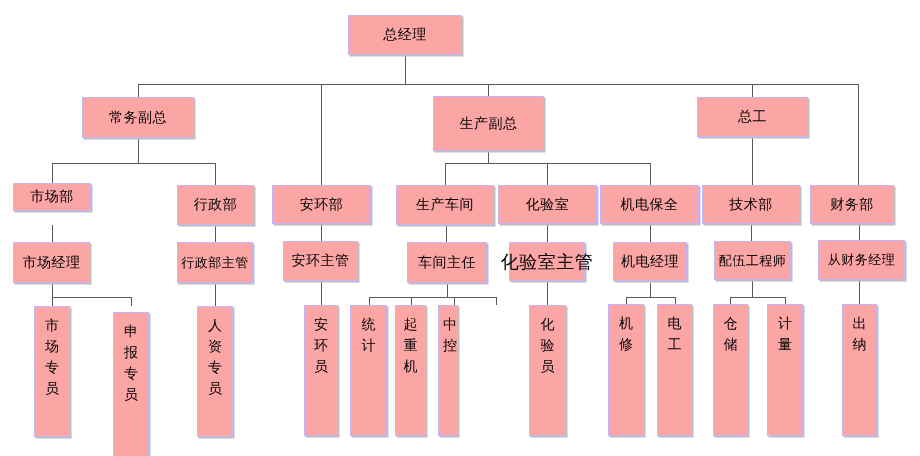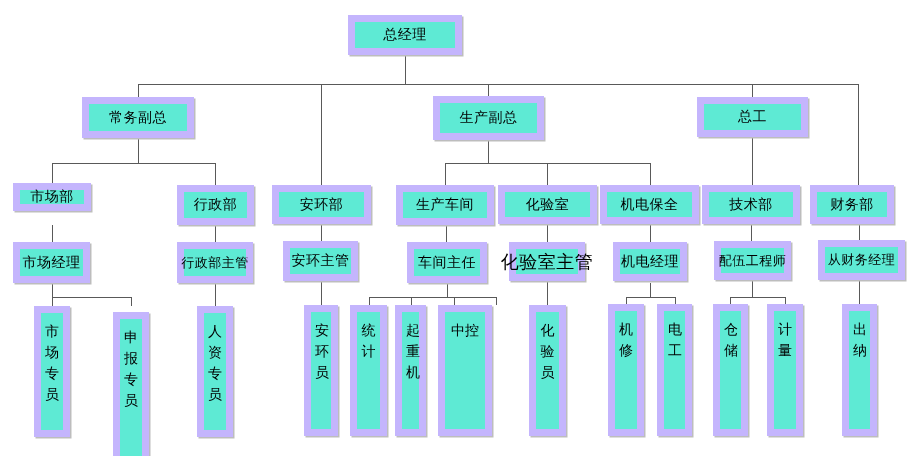--- a/index.html
+++ b/index.html
@@ -16,22 +16,22 @@
     overflow: hidden;
   }
   #wires {
     position: absolute;
     left: 0; top: 0;
     width: 920px; height: 456px;
   }
   .node {
     position: absolute;
     box-sizing: border-box;
-    border: 7px solid #c4b5fd;
-    background: #5eead4;
+    border: 1px solid #c4b5fd;
+    background: #fca5a5;
     color: #000000;
     box-shadow: 1.5px 1.5px 0 #bdbdbd;
   }
   .n-h {
     display: flex;
     align-items: center;
     justify-content: center;
     font-size: 14px;
     white-space: nowrap;
     letter-spacing: 0.5px;
@@ -103,21 +103,21 @@
       <line x1="730" y1="297" x2="785" y2="297"></line>
       <line x1="730" y1="297" x2="730" y2="304"></line>
       <line x1="785" y1="297" x2="785" y2="304"></line>
       <line x1="859" y1="280" x2="859" y2="304"></line>
     </g>
   </svg>
 
   <div class="node n-h" style="left:348px;top:15px;width:114px;height:40px">总经理</div>
 
   <div class="node n-h" style="left:82px;top:97px;width:112px;height:41px">常务副总</div>
-  <div class="node n-h" style="left:433px;top:96px;width:111px;height:44px">生产副总</div>
+  <div class="node n-h" style="left:433px;top:96px;width:111px;height:55px">生产副总</div>
   <div class="node n-h" style="left:697px;top:97px;width:111px;height:40px">总工</div>
 
   <div class="node n-h" style="left:13px;top:183px;width:78px;height:28px">市场部</div>
   <div class="node n-h" style="left:177px;top:185px;width:77px;height:40px">行政部</div>
   <div class="node n-h" style="left:272px;top:185px;width:99px;height:39px">安环部</div>
   <div class="node n-h" style="left:396px;top:185px;width:98px;height:40px">生产车间</div>
   <div class="node n-h" style="left:498px;top:185px;width:99px;height:39px">化验室</div>
   <div class="node n-h" style="left:600px;top:185px;width:99px;height:39px">机电保全</div>
   <div class="node n-h" style="left:702px;top:185px;width:98px;height:39px">技术部</div>
   <div class="node n-h" style="left:810px;top:185px;width:84px;height:39px">财务部</div>
@@ -130,21 +130,21 @@
   <div class="node n-h" style="left:613px;top:242px;width:74px;height:39px">机电经理</div>
   <div class="node n-h" style="left:714px;top:241px;width:77px;height:39px;font-size:13px">配伍工程师</div>
   <div class="node n-h" style="left:818px;top:240px;width:87px;height:40px;font-size:13px">从财务经理</div>
 
   <div class="node n-v" style="left:34px;top:306px;width:36px;height:131px">市场专员</div>
   <div class="node n-v" style="left:113px;top:312px;width:36px;height:166px">申报专员</div>
   <div class="node n-v" style="left:197px;top:306px;width:36px;height:131px">人资专员</div>
   <div class="node n-v" style="left:304px;top:305px;width:34px;height:131px">安环员</div>
   <div class="node n-v" style="left:350px;top:305px;width:37px;height:131px">统计</div>
   <div class="node n-v" style="left:395px;top:305px;width:31px;height:131px">起重机</div>
-  <div class="node n-v" style="left:438px;top:305px;width:54px;height:131px">中控</div>
+  <div class="node n-v" style="left:438px;top:305px;width:20px;height:131px">中控</div>
   <div class="node n-v" style="left:529px;top:305px;width:37px;height:131px">化验员</div>
   <div class="node n-v" style="left:608px;top:304px;width:36px;height:132px">机修</div>
   <div class="node n-v" style="left:657px;top:304px;width:35px;height:132px">电工</div>
   <div class="node n-v" style="left:713px;top:304px;width:35px;height:132px">仓储</div>
   <div class="node n-v" style="left:767px;top:304px;width:36px;height:132px">计量</div>
   <div class="node n-v" style="left:842px;top:304px;width:35px;height:132px">出纳</div>
 
 </div>
 
 </body></html>

